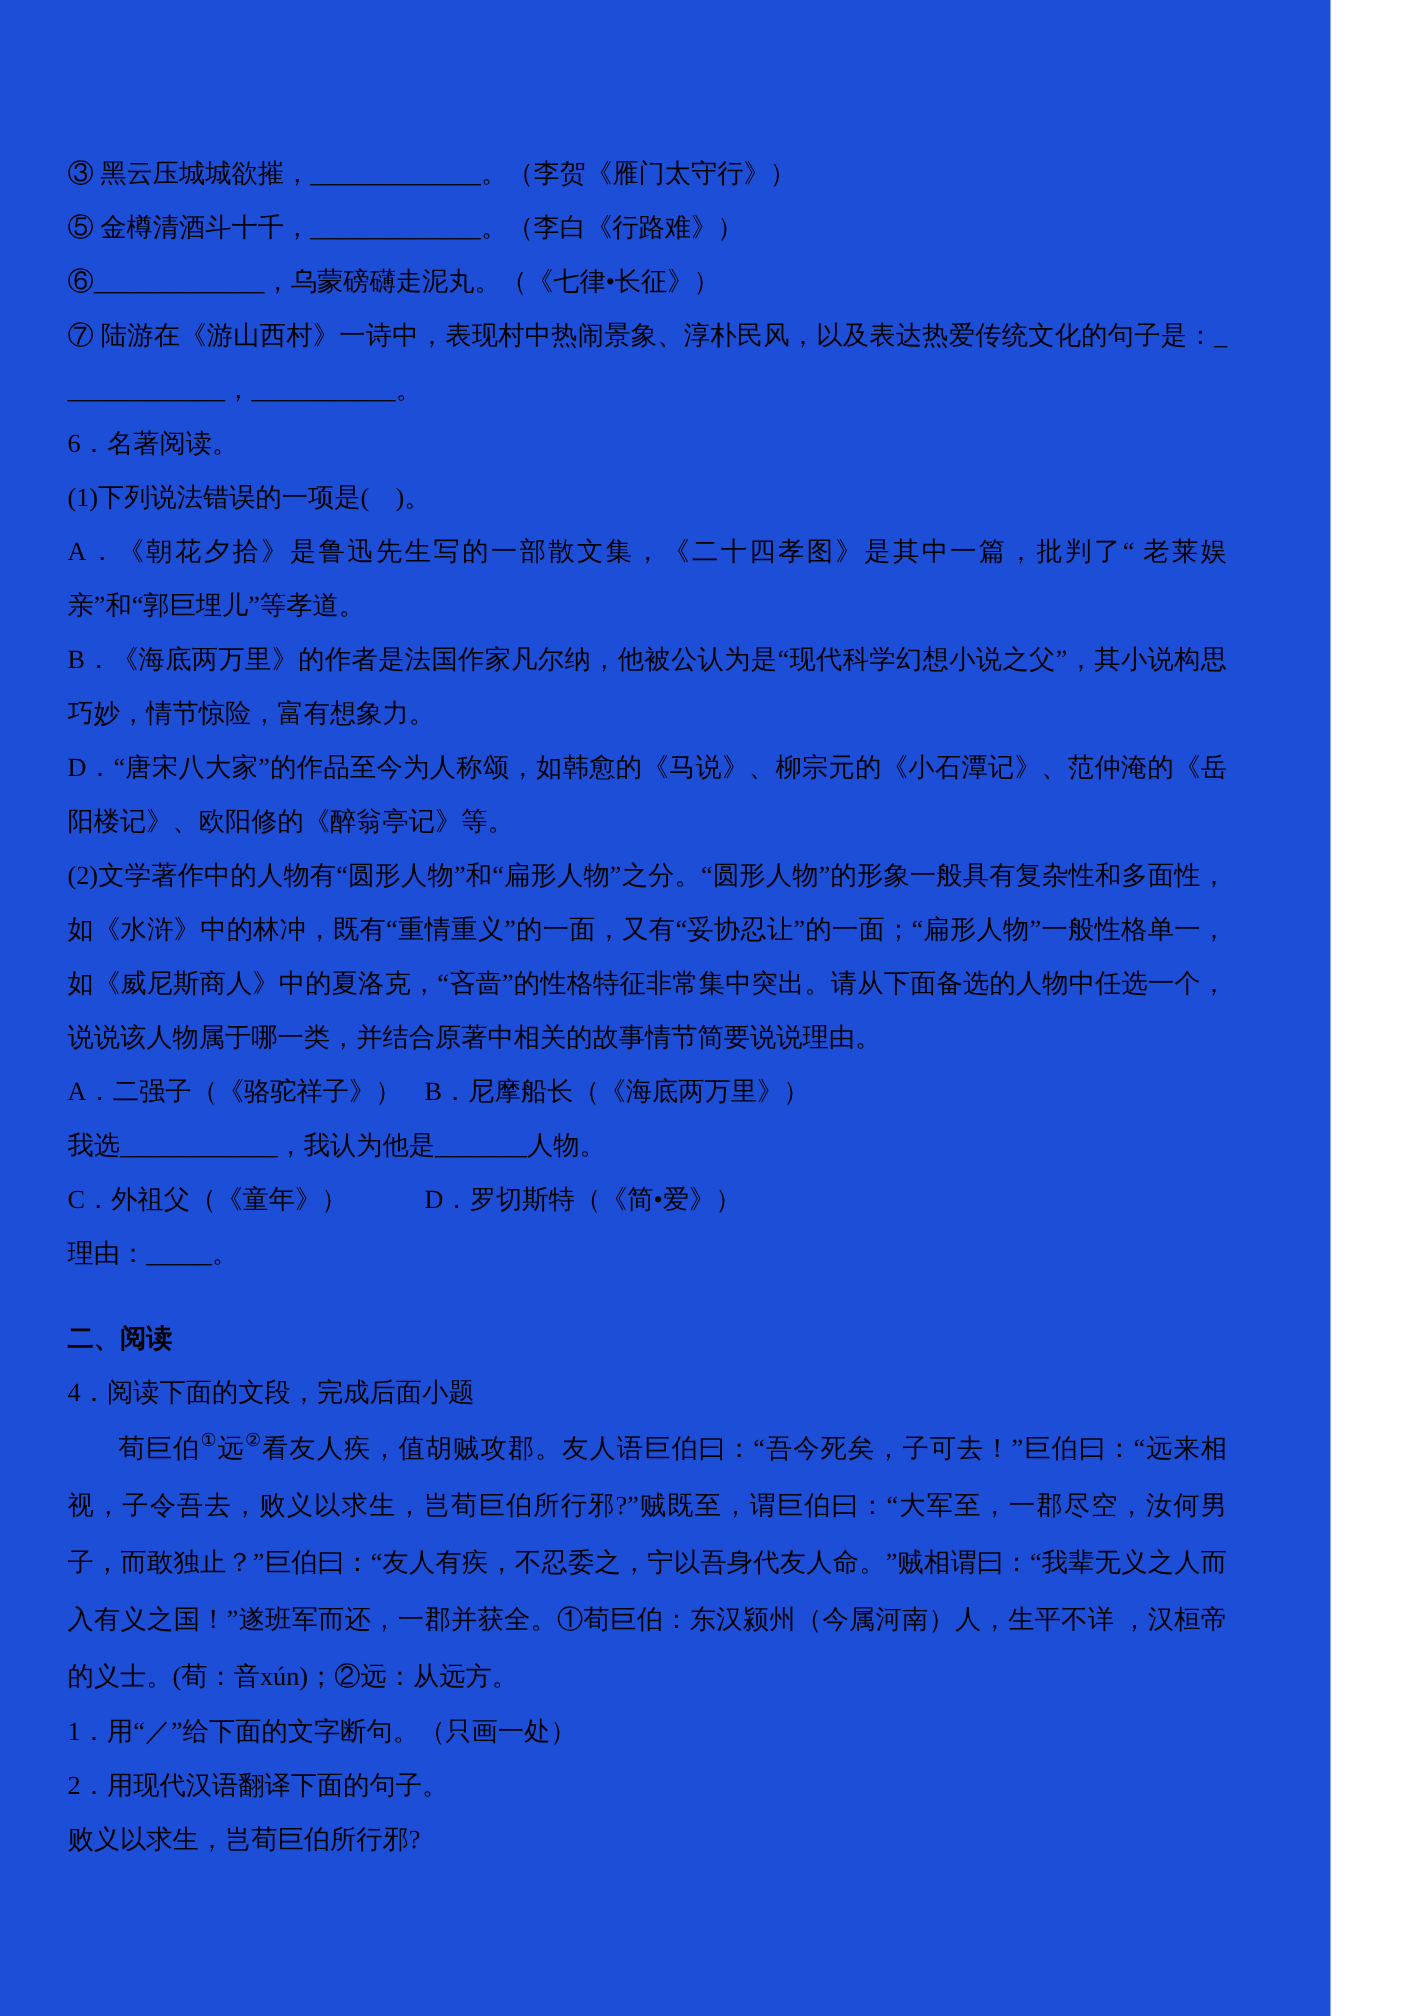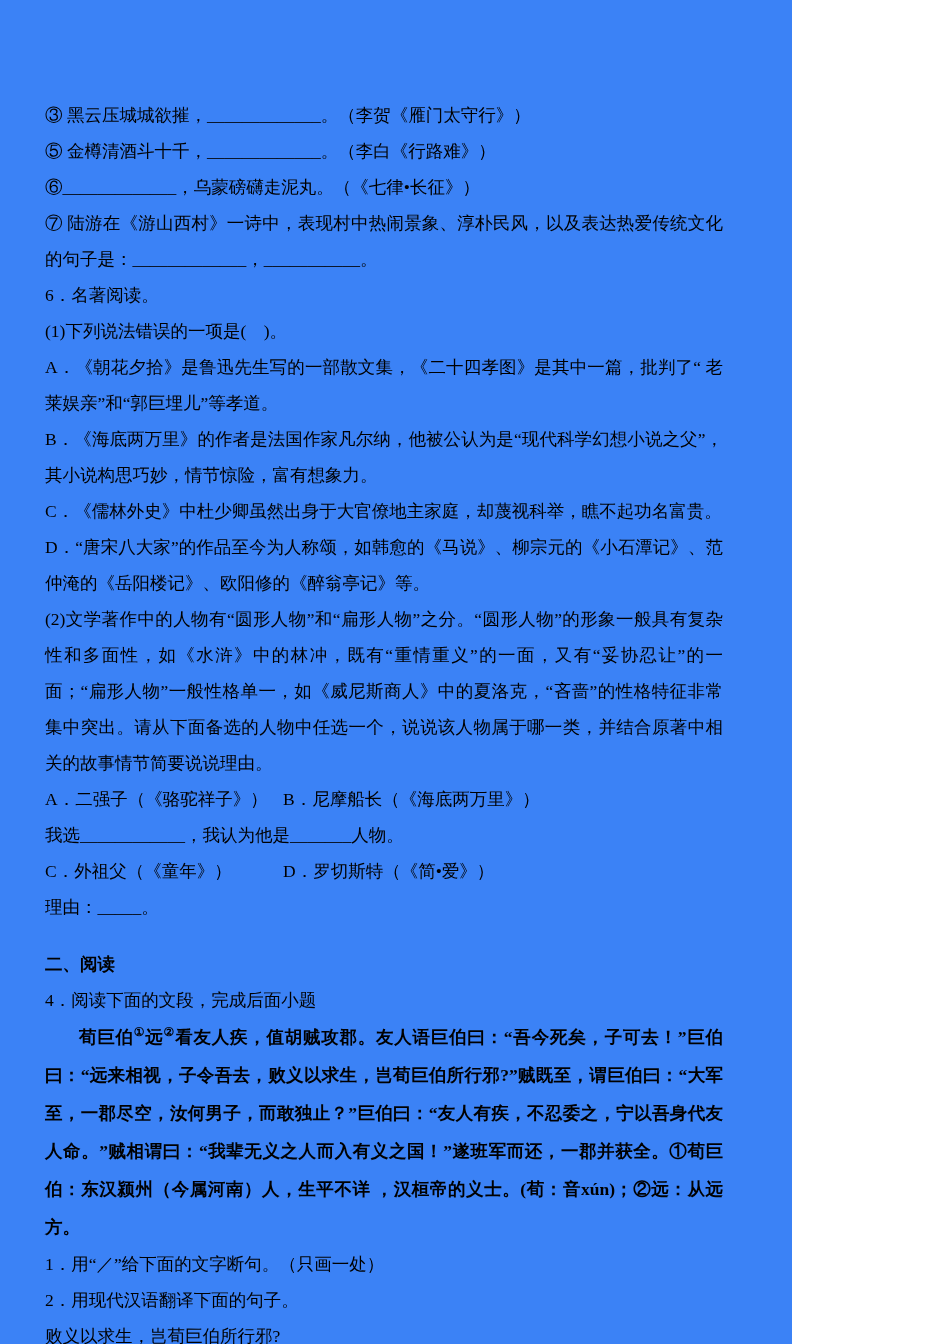--- a/index.html
+++ b/index.html
@@ -7,38 +7,37 @@
   body {
     width: 950px;
     height: 1344px;
     background: #ffffff;
     color: #000000;
     font-family: "Liberation Serif", "DejaVu Serif", serif;
     font-size: 17.5px;
     overflow: hidden;
   }
   .page {
-    width: 792px;
+    width: 887px;
     height: 1344px;
     padding: 97px 69px 30px 45px;
-    background: #3b82f6;
+    background: #1d4ed8;
   }
   .line {
     margin: 0;
     line-height: 36px;
     text-align: justify;
     word-break: break-all;
   }
   .passage {
     margin: 0;
     line-height: 38px;
     text-align: justify;
     word-break: break-all;
     text-indent: 34px;
-    font-weight: bold;
   }
   .passage .sup {
     font-size: 12px;
     vertical-align: super;
     line-height: 0;
   }
   .heading { font-weight: bold; margin-top: 21px; }
   .choice-first { display: inline-block; min-width: 238px; }
   .spaced {
     letter-spacing: 7px;
@@ -52,21 +51,20 @@
 
   <p class="line">③ 黑云压城城欲摧，_____________。（李贺《雁门太守行》）</p>
   <p class="line">⑤ 金樽清酒斗十千，_____________。（李白《行路难》）</p>
   <p class="line">⑥_____________，乌蒙磅礴走泥丸。（《七律•长征》）</p>
   <p class="line">⑦ 陆游在《游山西村》一诗中，表现村中热闹景象、淳朴民风，以及表达热爱传统文化的句子是：_____________，___________。</p>
 
   <p class="line">6．名著阅读。</p>
   <p class="line">(1)下列说法错误的一项是(　)。</p>
   <p class="line">A．《朝花夕拾》是鲁迅先生写的一部散文集，《二十四孝图》是其中一篇，批判了“ 老莱娱亲”和“郭巨埋儿”等孝道。</p>
   <p class="line">B．《海底两万里》的作者是法国作家凡尔纳，他被公认为是“现代科学幻想小说之父”，其小说构思巧妙，情节惊险，富有想象力。</p>
-  <p class="line">C．《儒林外史》中杜少卿虽然出身于大官僚地主家庭，却蔑视科举，瞧不起功名富贵。</p>
   <p class="line">D．“唐宋八大家”的作品至今为人称颂，如韩愈的《马说》、柳宗元的《小石潭记》、范仲淹的《岳阳楼记》、欧阳修的《醉翁亭记》等。</p>
 
   <p class="line">(2)文学著作中的人物有“圆形人物”和“扁形人物”之分。“圆形人物”的形象一般具有复杂性和多面性，如《水浒》中的林冲，既有“重情重义”的一面，又有“妥协忍让”的一面；“扁形人物”一般性格单一，如《威尼斯商人》中的夏洛克，“吝啬”的性格特征非常集中突出。请从下面备选的人物中任选一个，说说该人物属于哪一类，并结合原著中相关的故事情节简要说说理由。</p>
 
   <p class="line">
     <span class="choice-first">A．二强子（《骆驼祥子》）</span><span>B．尼摩船长（《海底两万里》）</span>
   </p>
   <p class="line">我选____________，我认为他是_______人物。</p>
 
   <p class="line">

